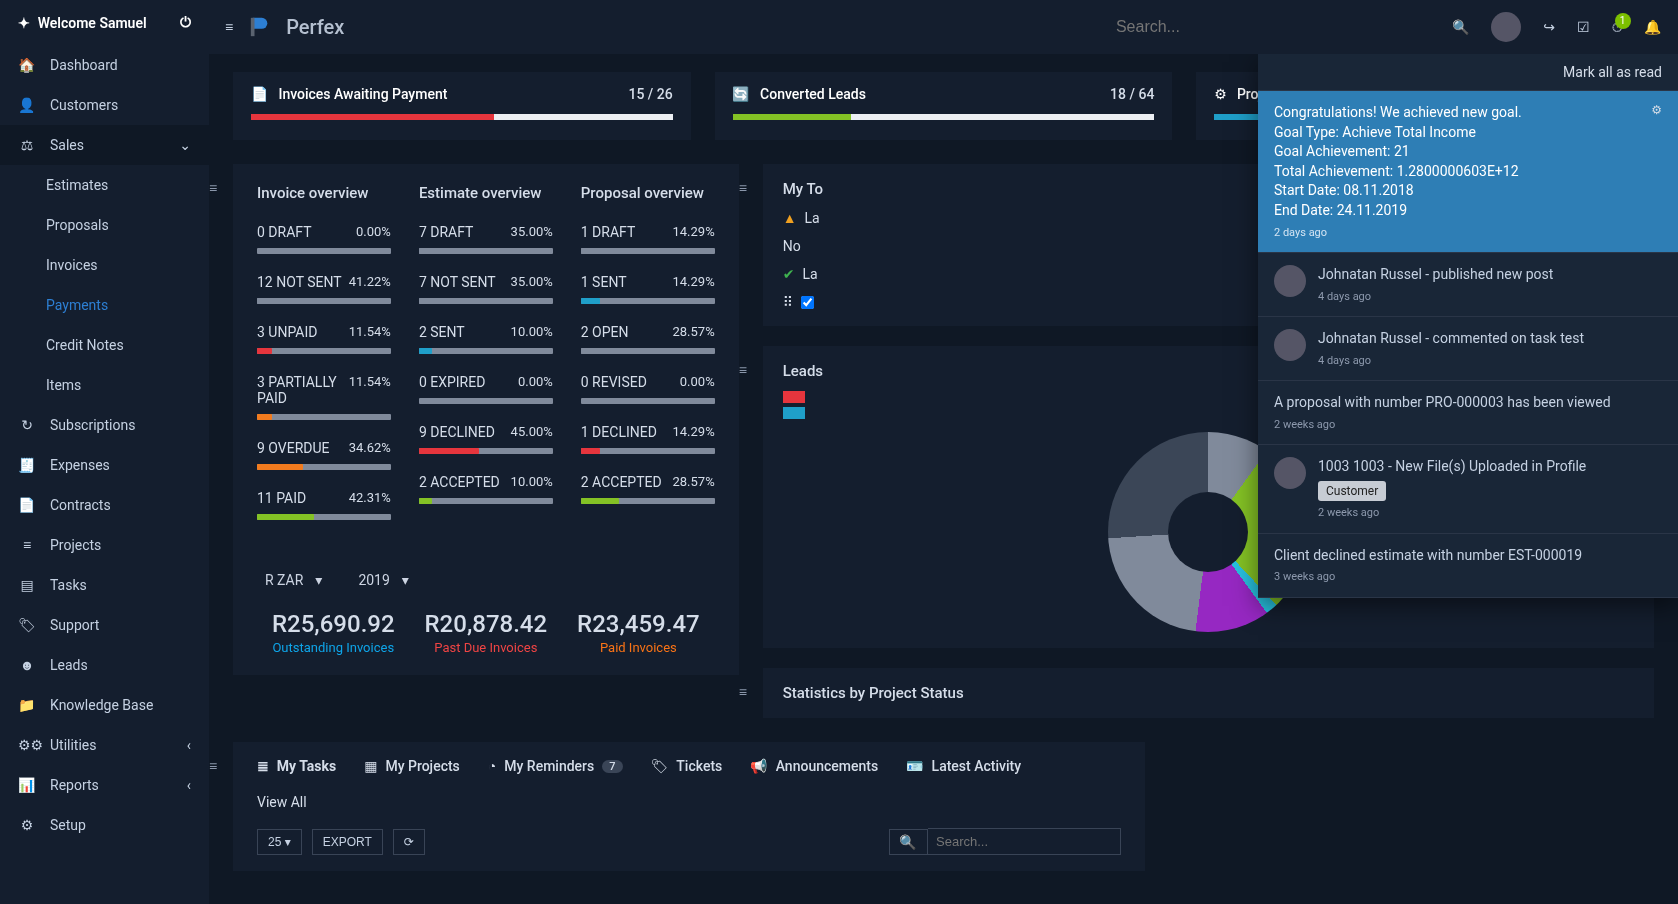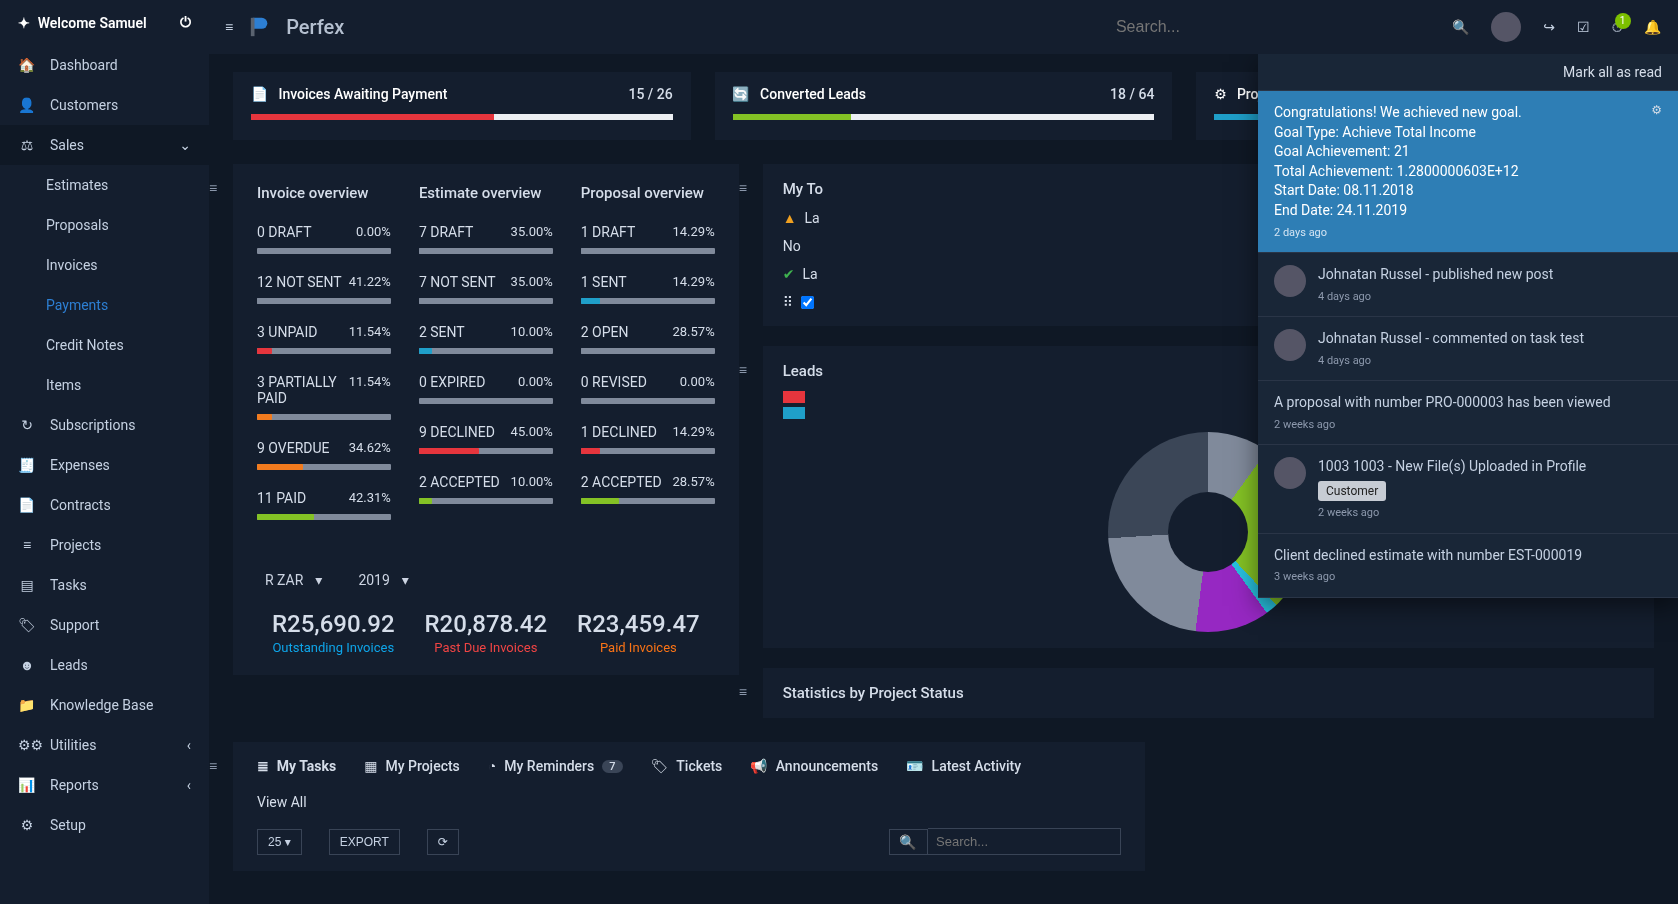--- a/index.html
+++ b/index.html
@@ -124,21 +124,21 @@
 
 
 .bottom-panel {
   background:#141e2e; margin-top:24px; padding:16px 24px;
   display:flex; flex-direction:column;
   width:912px;
 }
 .tabs-row { display:flex; gap:28px; align-items:center; }
 .tab { display:flex; align-items:center; gap:8px; color:#d5dde9; cursor:pointer; font-weight:500; }
 .tab .count { background:#3a4557; border-radius:10px; padding:0 7px; font-size:11px; }
-.bottom-controls { margin-top:18px; display:flex; align-items:center; gap:27px;}
+.bottom-controls { margin-top:18px; display:flex; align-items:center; gap:10px;}
 .small-btn { border:1px solid #394456; background:transparent; color:#c5d1e2; padding:5px 10px; cursor:pointer; font-size:12px;}
 .search-group { margin-left:auto; display:flex; align-items:center; }
 .search-group input { background:transparent; border:1px solid #394456; color:#c5d1e2; padding:5px 8px; outline:none; font-size:13px; border-left:none;}
 .search-group .sbtn { border:1px solid #394456; padding:4px 10px; cursor:pointer;}
 
 
 .notif-drop {
   position: absolute;
   top: 0px; right: 0px;
   width: 420px;

